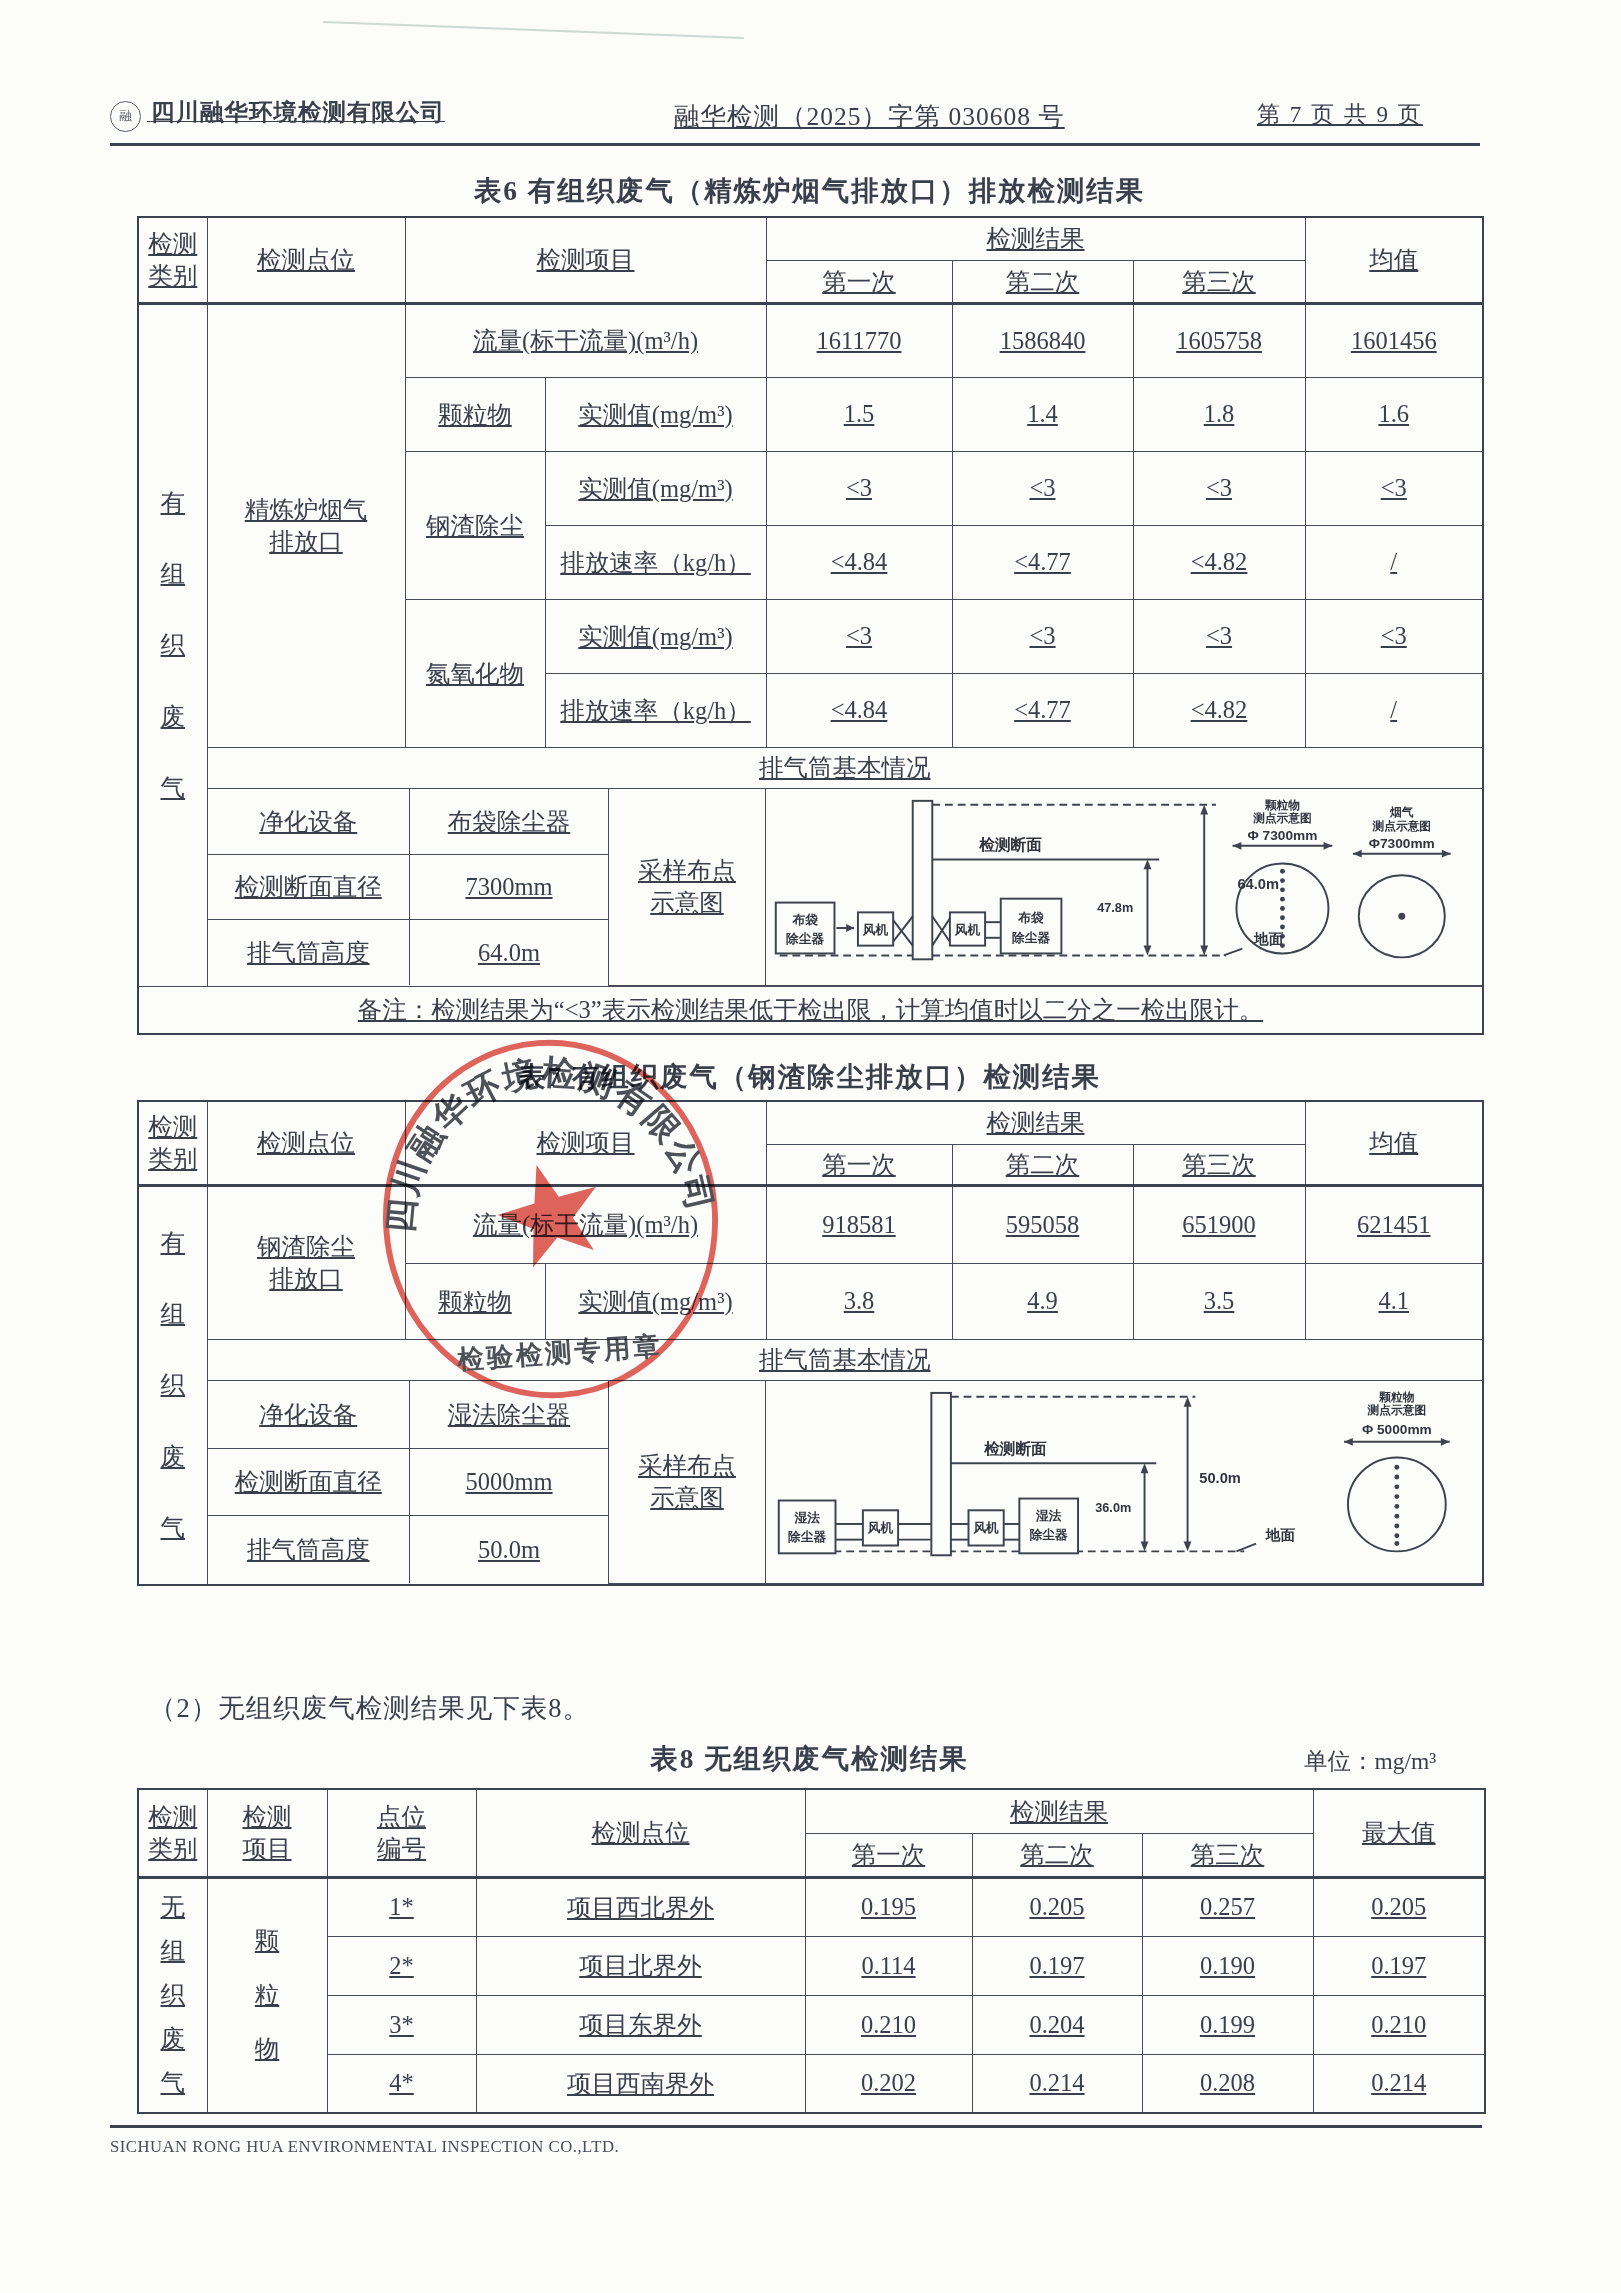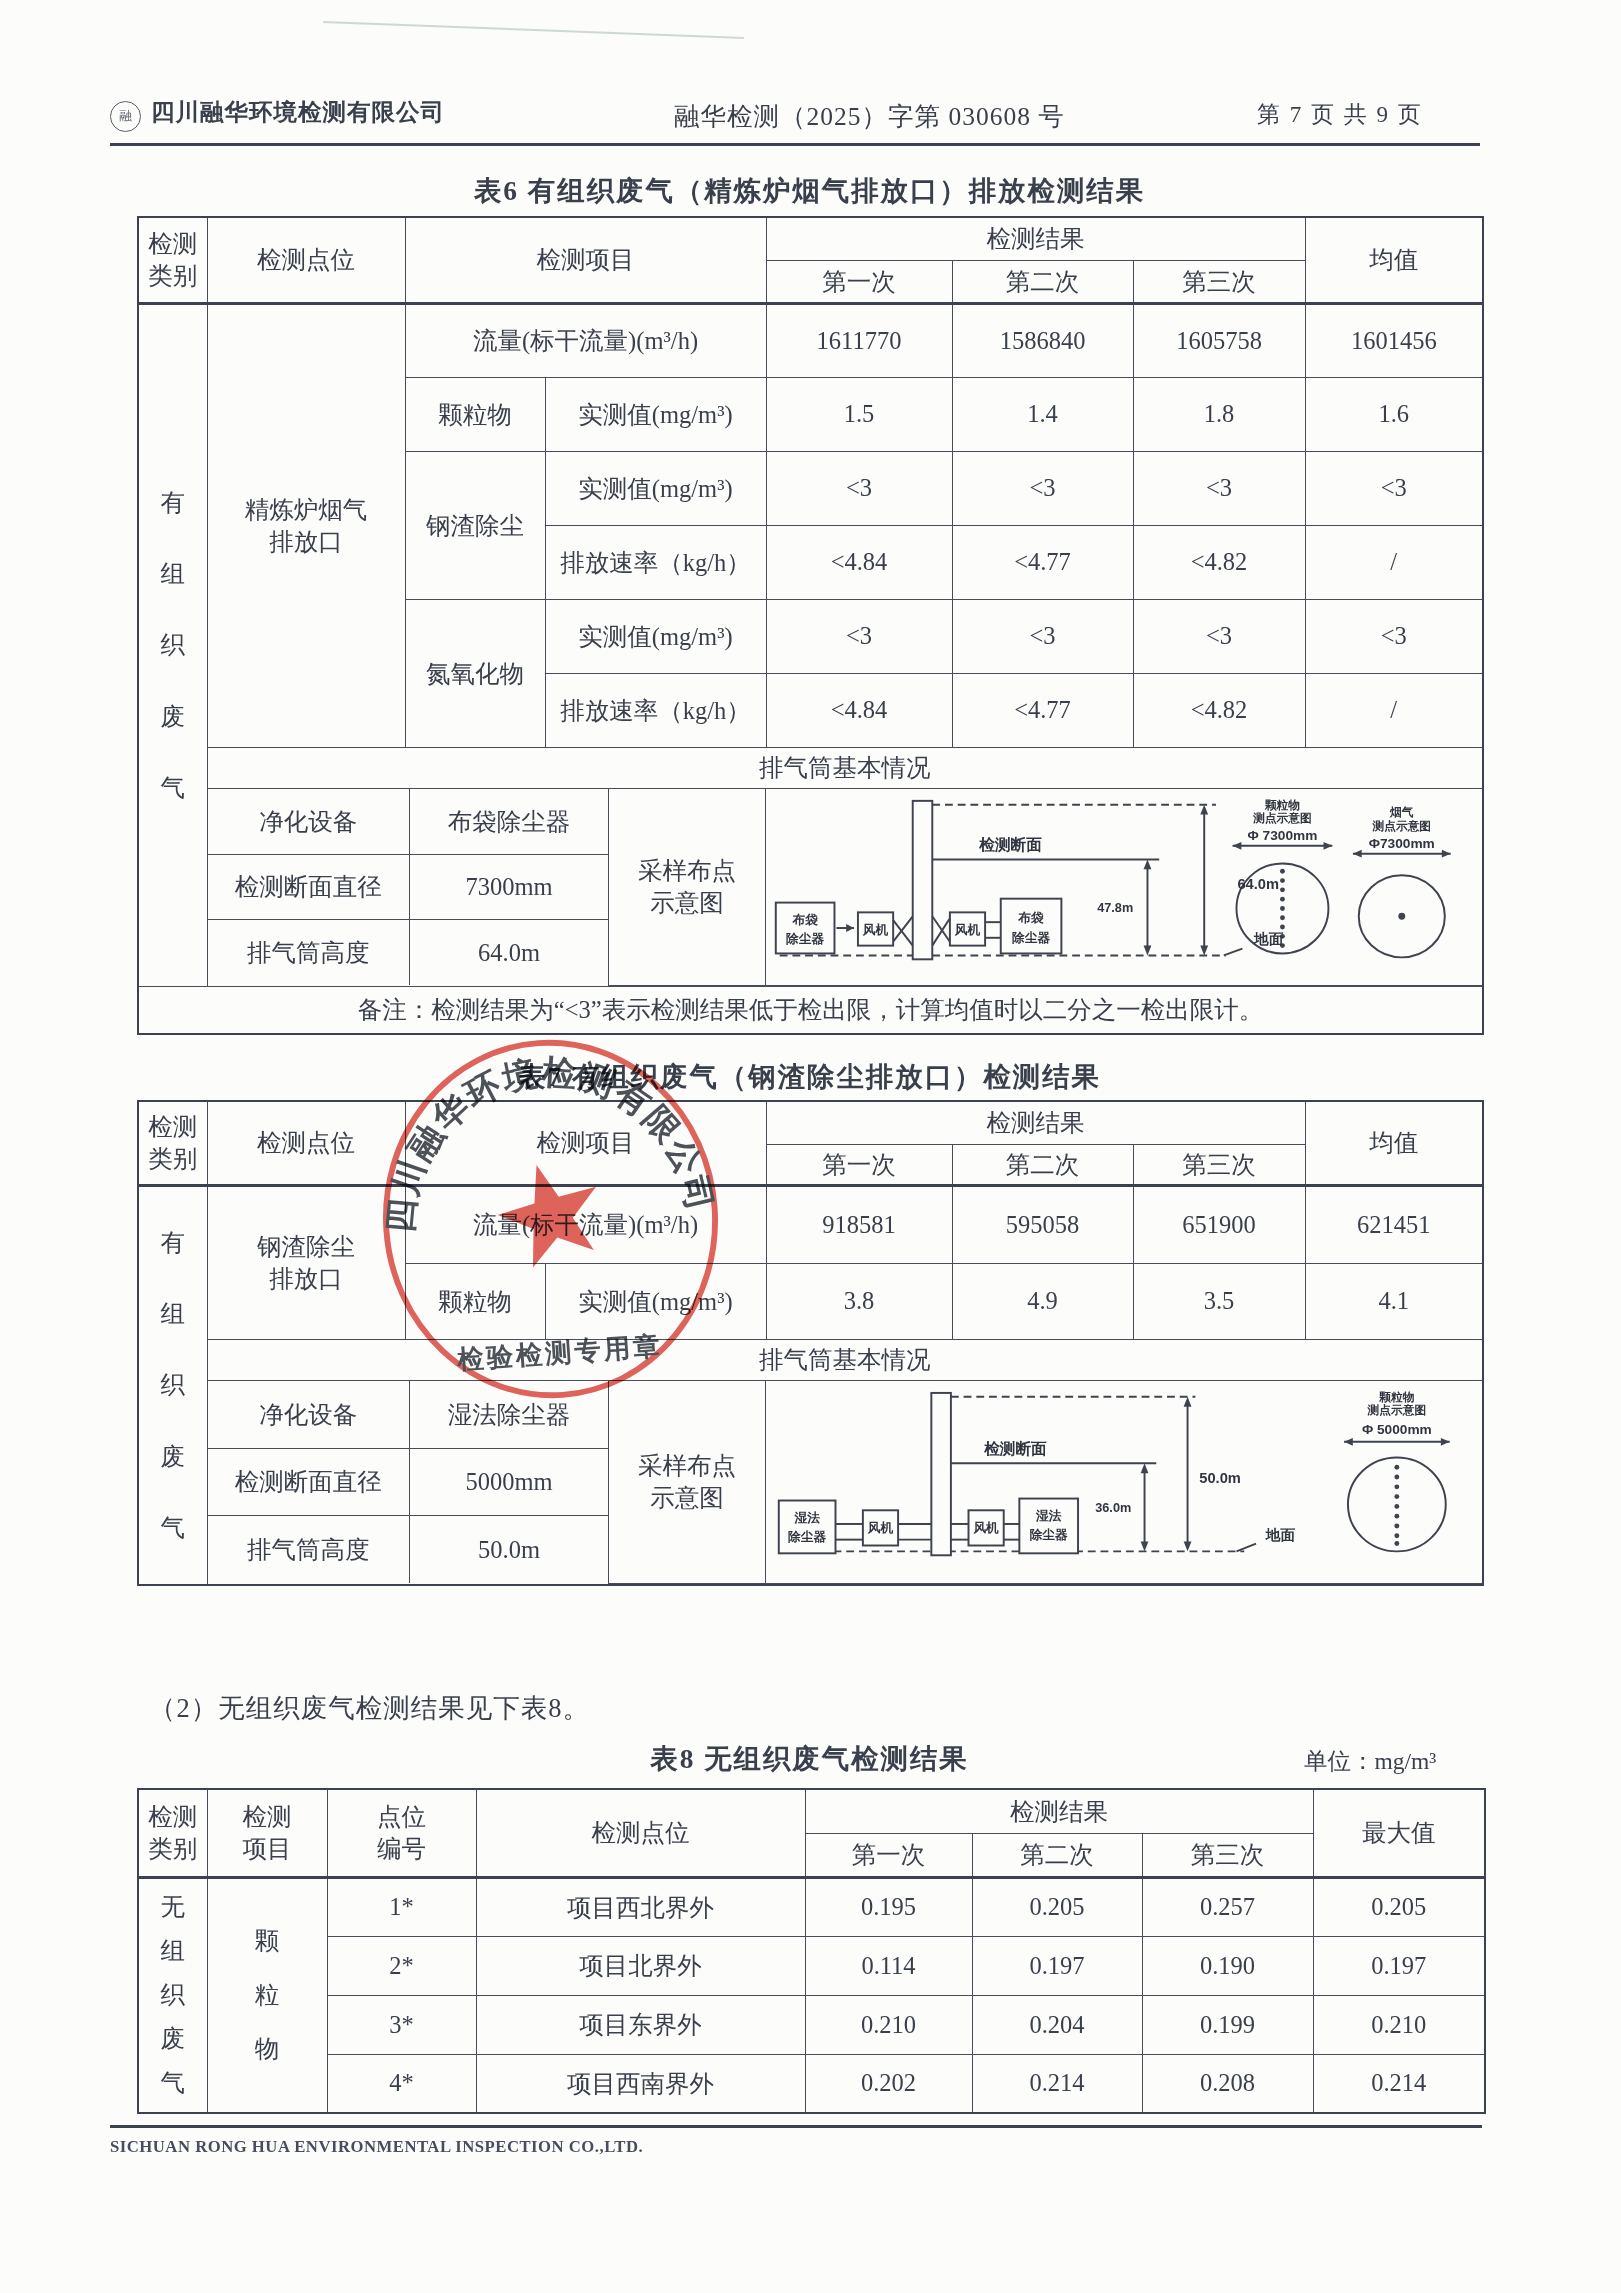--- a/index.html
+++ b/index.html
@@ -1,18 +1,18 @@
 <!DOCTYPE html>
 <html><head>
 <meta charset="utf-8">
 <style>
   html,body{margin:0;padding:0;background:#d9d9d6;}
   .page{position:relative;width:1621px;height:2294px;margin:0 auto;background:#fcfcfa;
         font-family:"Liberation Serif","DejaVu Serif",serif;color:#3a3f4c;overflow:hidden;}
-  .abs{position:absolute;}
+  .abs{position:absolute;text-decoration:underline;}
   .artifact{position:absolute;left:323px;top:29px;width:421px;height:2px;background:#9fb6b4;opacity:.5;transform:rotate(2.2deg);}
   .hdr-rule{position:absolute;left:110px;top:143px;width:1370px;height:2.5px;background:#3d4250;}
   .logo{display:inline-block;width:29px;height:29px;border:1.5px solid #5a5f6a;border-radius:50%;
         text-align:center;line-height:29px;font-size:12.7px;color:#5a5f6a;vertical-align:middle;margin-right:5.9px;}
   .company{font-size:23.5px;font-weight:bold;letter-spacing:1px;}
   .reportno{font-size:25.5px;letter-spacing:1px;}
   .pageinfo{font-size:23px;letter-spacing:2px;}
   .tbl-title{position:absolute;left:137px;width:1345px;text-align:center;font-weight:bold;font-size:27.4px;letter-spacing:2px;}
   .para{position:absolute;font-size:26.5px;letter-spacing:1px;}
   .unit{position:absolute;font-size:23.5px;}
@@ -33,21 +33,21 @@
   .inner tr:first-child>td{border-top:none;}
   .inner tr:last-child>td{border-bottom:none;}
   .inner td:first-child{border-left:none;}
   .inner td:last-child{border-right:none;}
   svg text{font-family:"Liberation Sans","DejaVu Sans",sans-serif;fill:#31353f;}
   .dlab{font-weight:bold;}
   .stamp{position:absolute;left:370px;top:1031px;width:361px;height:376px;opacity:.86;
          mix-blend-mode:multiply;transform:rotate(-4deg);pointer-events:none;}
   .ftr-rule{position:absolute;left:110px;top:2125px;width:1372px;height:2.5px;background:#3d4250;}
   .ftr-text{position:absolute;left:110px;top:2137px;font-size:16.7px;letter-spacing:0.5px;color:#474d5c;
-            font-family:"Liberation Serif","DejaVu Serif",serif;font-weight:bold;}
+            font-family:"Liberation Serif","DejaVu Serif",serif;}
 </style>
 </head>
 <body>
 
 <div class="page">
   <div class="artifact"></div>
 
   <div class="abs" style="left:110px;top:96px;">
     <span class="logo">融</span>
     <span class="company">四川融华环境检测有限公司</span>

